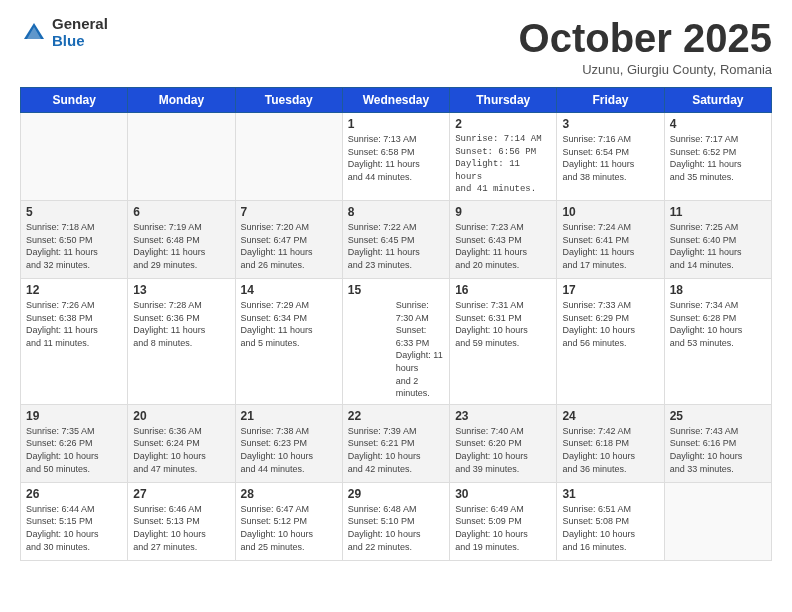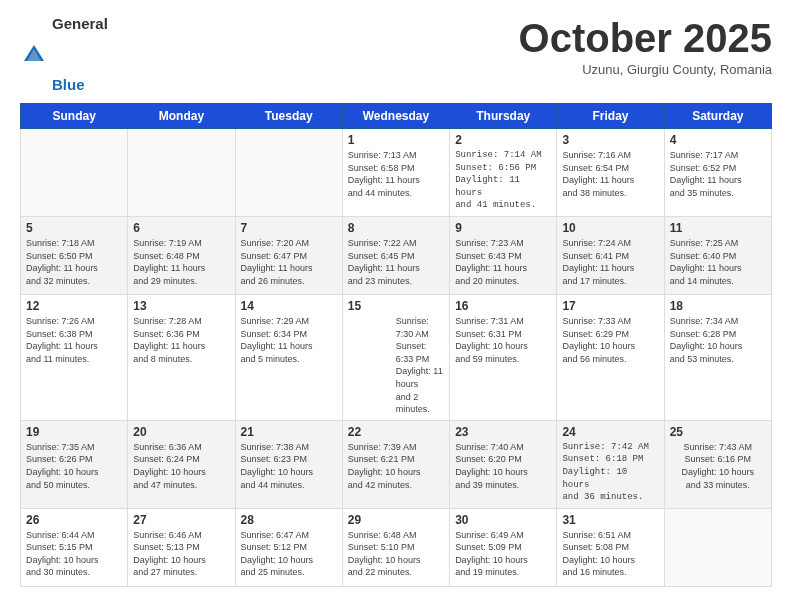--- a/index.html
+++ b/index.html
@@ -35,21 +35,20 @@
     }
     .logo-general {
       font-size: 15px;
       font-weight: bold;
       color: #333;
     }
     .logo-blue {
       font-size: 15px;
       font-weight: bold;
       color: #1a6bb5;
-      margin-top: 44px;
     }
     .logo-icon {
       width: 28px;
       height: 28px;
     }
     .title-area {
       text-align: right;
     }
     .month-title {
       font-size: 40px;
@@ -312,28 +311,28 @@
           </td>
           <td>
             <span class="day-number">23</span>
             <div class="day-info" style="white-space: pre-line;">Sunrise: 7:40 AM
 Sunset: 6:20 PM
 Daylight: 10 hours
 and 39 minutes.</div>
           </td>
           <td>
             <span class="day-number">24</span>
-            <div class="day-info" style="white-space: pre-line; font-family: Liberation Mono, monospace;">Sunrise: 7:42 AM
+            <div class="day-info" style="white-space: pre-line;">Sunrise: 7:42 AM
 Sunset: 6:18 PM
 Daylight: 10 hours
 and 36 minutes.</div>
           </td>
           <td>
             <span class="day-number">25</span>
-            <div class="day-info" style="white-space: pre-line; text-align: center;">Sunrise: 7:43 AM
+            <div class="day-info" style="white-space: pre-line;">Sunrise: 7:43 AM
 Sunset: 6:16 PM
 Daylight: 10 hours
 and 33 minutes.</div>
           </td>
         </tr>
         <tr class="row-white">
           <td>
             <span class="day-number">26</span>
             <div class="day-info" style="white-space: pre-line;">Sunrise: 6:44 AM
 Sunset: 5:15 PM

